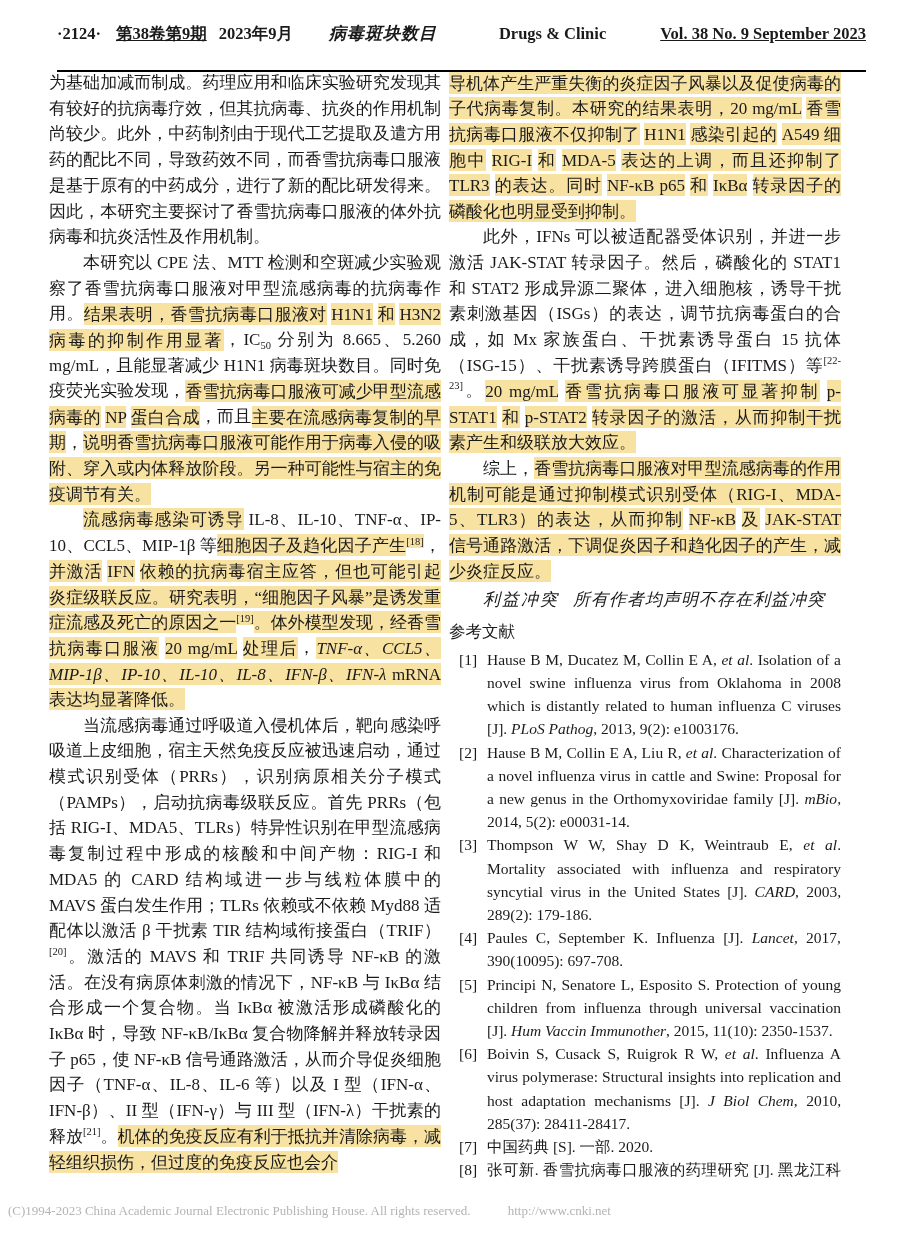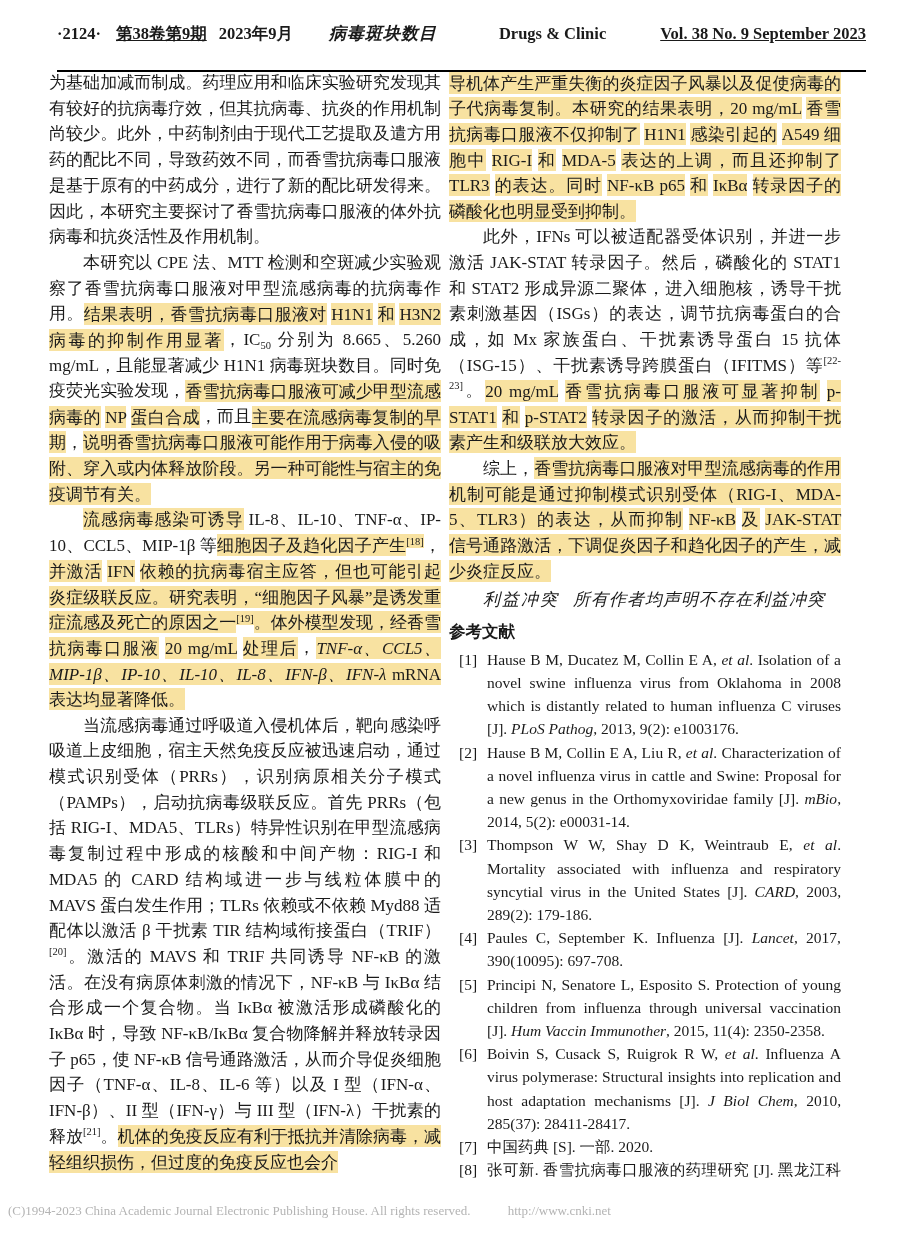--- a/index.html
+++ b/index.html
@@ -39,21 +39,21 @@
   }
   .it  { font-style: italic; }
   .sup { font-size: 10.5px; vertical-align: super; line-height: 0; }
   .sub { font-size: 10.5px; vertical-align: sub;   line-height: 0; }
   
   .conflict { margin: 3px 0 5px; text-indent: 2em; font-style: italic; letter-spacing: 1px; }
   .conflict .cl { font-weight: normal; letter-spacing: 2px; margin-right: 14px; }
   
   .refs-heading {
     font-family: "Liberation Sans", "DejaVu Sans", sans-serif;
-    font-weight: bold; font-size: 16.5px; line-height: 27px;
+    font-weight: normal; font-size: 16.5px; line-height: 27px;
     margin: 2px 0 3px; text-align: left; text-indent: 0;
   }
   .ref { position: relative; padding-left: 38px; font-size: 15.5px; line-height: 23.2px; }
   .ref .num { position: absolute; left: 10px; }
   
   .footer {
     position: absolute; left: 8px; bottom: 18px; width: 897px;
     font-size: 13px; color: #b4b4b4; white-space: nowrap;
   }
   .footer .url { margin-left: 34px; }
@@ -82,21 +82,21 @@
     <div class="col" id="col-right">
         <div class="para"><span class="hl">导机体产生严重失衡的炎症因子风暴以及促使病毒的子代病毒复制。本研究的结果表明，20 mg/mL</span><span> </span><span class="hl">香雪抗病毒口服液不仅抑制了</span><span> </span><span class="hl">H1N1</span><span> </span><span class="hl">感染引起的</span><span> </span><span class="hl">A549 细胞中</span><span> </span><span class="hl">RIG-I</span><span> </span><span class="hl">和</span><span> </span><span class="hl">MDA-5</span><span> </span><span class="hl">表达的上调，而且还抑制了</span><span> </span><span class="hl">TLR3</span><span> </span><span class="hl">的表达。同时</span><span> </span><span class="hl">NF-κB p65</span><span> </span><span class="hl">和</span><span> </span><span class="hl">IκBα</span><span> </span><span class="hl">转录因子的磷酸化也明显受到抑制。</span></div>
         <div class="para indent"><span>此外，IFNs 可以被适配器受体识别，并进一步激活 JAK-STAT 转录因子。然后，磷酸化的 STAT1 和 STAT2 形成异源二聚体，进入细胞核，诱导干扰素刺激基因（ISGs）的表达，调节抗病毒蛋白的合成，如 Mx 家族蛋白、干扰素诱导蛋白 15 抗体（ISG-15）、干扰素诱导跨膜蛋白（IFITMS）等</span><span class="sup">[22-23]</span><span>。</span><span class="hl">20 mg/mL</span><span> </span><span class="hl">香雪抗病毒口服液可显著抑制</span><span> </span><span class="hl">p-STAT1</span><span> </span><span class="hl">和</span><span> </span><span class="hl">p-STAT2</span><span> </span><span class="hl">转录因子的激活，从而抑制干扰素产生和级联放大效应。</span></div>
         <div class="para indent"><span>综上，</span><span class="hl">香雪抗病毒口服液对甲型流感病毒的作用机制可能是通过抑制模式识别受体（RIG-I、MDA-5、TLR3）的表达，从而抑制</span><span> </span><span class="hl">NF-κB</span><span> </span><span class="hl">及</span><span> </span><span class="hl">JAK-STAT</span><span> </span><span class="hl">信号通路激活，下调促炎因子和趋化因子的产生，减少炎症反应。</span></div>
         <div class="conflict"><span class="cl">利益冲突</span><span>所有作者均声明不存在利益冲突</span></div>
         <div class="refs-heading">参考文献</div>
         <div class="ref"><span class="num">[1]</span><span>Hause B M, Ducatez M, Collin E A, </span><span class="it">et al</span><span>. Isolation of a novel swine influenza virus from Oklahoma in 2008 which is distantly related to human influenza C viruses [J]. </span><span class="it">PLoS Pathog</span><span>, 2013, 9(2): e1003176.</span></div>
         <div class="ref"><span class="num">[2]</span><span>Hause B M, Collin E A, Liu R, </span><span class="it">et al</span><span>. Characterization of a novel influenza virus in cattle and Swine: Proposal for a new genus in the Orthomyxoviridae family [J]. </span><span class="it">mBio</span><span>, 2014, 5(2): e00031-14.</span></div>
         <div class="ref"><span class="num">[3]</span><span>Thompson W W, Shay D K, Weintraub E, </span><span class="it">et al</span><span>. Mortality associated with influenza and respiratory syncytial virus in the United States [J]. </span><span class="it">CARD</span><span>, 2003, 289(2): 179-186.</span></div>
         <div class="ref"><span class="num">[4]</span><span>Paules C, September K. Influenza [J]. </span><span class="it">Lancet</span><span>, 2017, 390(10095): 697-708.</span></div>
-        <div class="ref"><span class="num">[5]</span><span>Principi N, Senatore L, Esposito S. Protection of young children from influenza through universal vaccination [J]. </span><span class="it">Hum Vaccin Immunother</span><span>, 2015, 11(4): 2350-2358.</span></div>
+        <div class="ref"><span class="num">[5]</span><span>Principi N, Senatore L, Esposito S. Protection of young children from influenza through universal vaccination [J]. </span><span class="it">Hum Vaccin Immunother</span><span>, 2015, 11(10): 2350-1537.</span></div>
         <div class="ref"><span class="num">[6]</span><span>Boivin S, Cusack S, Ruigrok R W, </span><span class="it">et al</span><span>. Influenza A virus polymerase: Structural insights into replication and host adaptation mechanisms [J]. </span><span class="it">J Biol Chem</span><span>, 2010, 285(37): 28411-28417.</span></div>
         <div class="ref"><span class="num">[7]</span><span>中国药典 [S]. 一部. 2020.</span></div>
         <div class="ref"><span class="num">[8]</span><span>张可新. 香雪抗病毒口服液的药理研究 [J]. 黑龙江科技信息, 2012(17): 8.</span></div>
       </div>
   </div>
 
   <div class="footer">
     <span>(C)1994-2023 China Academic Journal Electronic Publishing House. All rights reserved.</span>
     <span class="url">http://www.cnki.net</span>
   </div>

